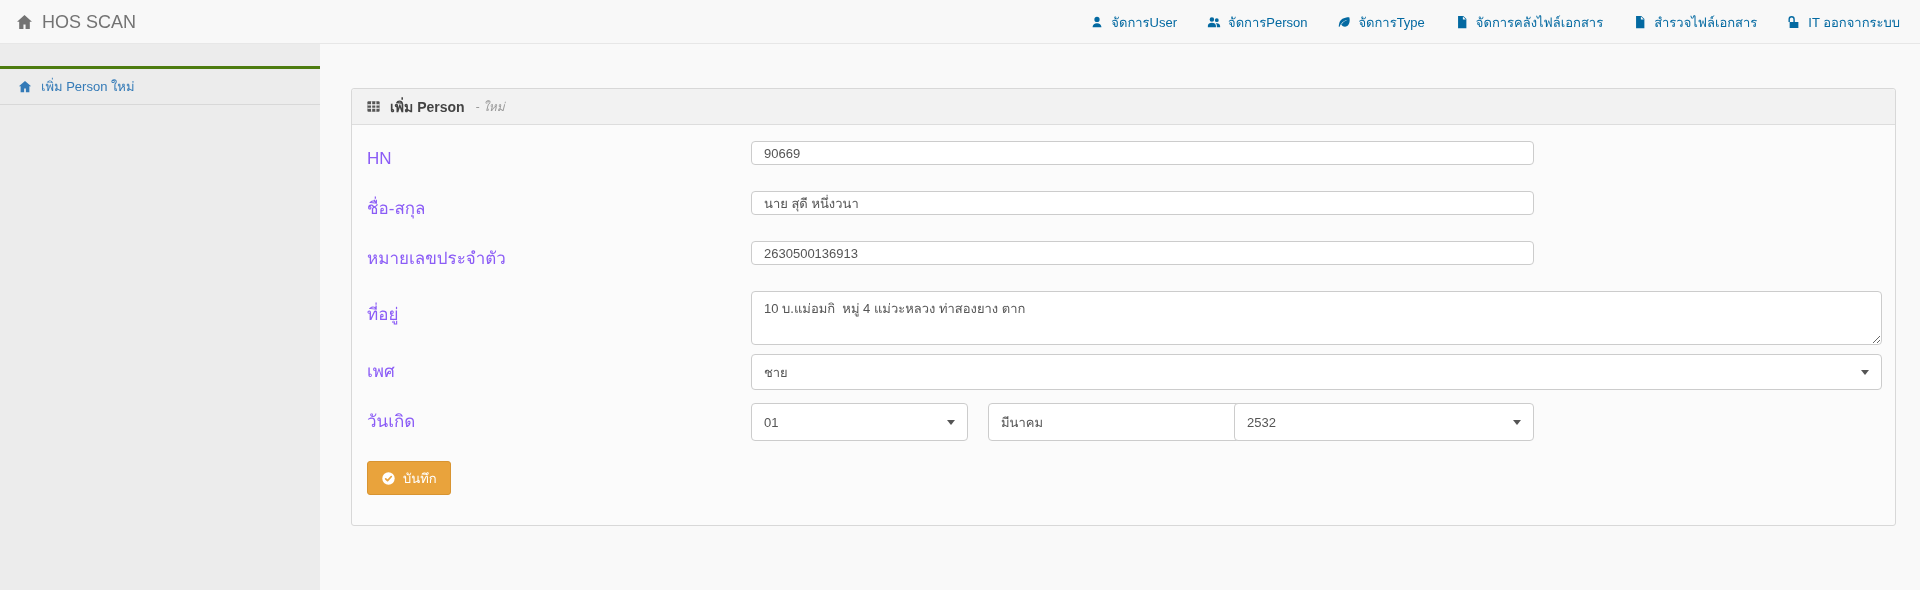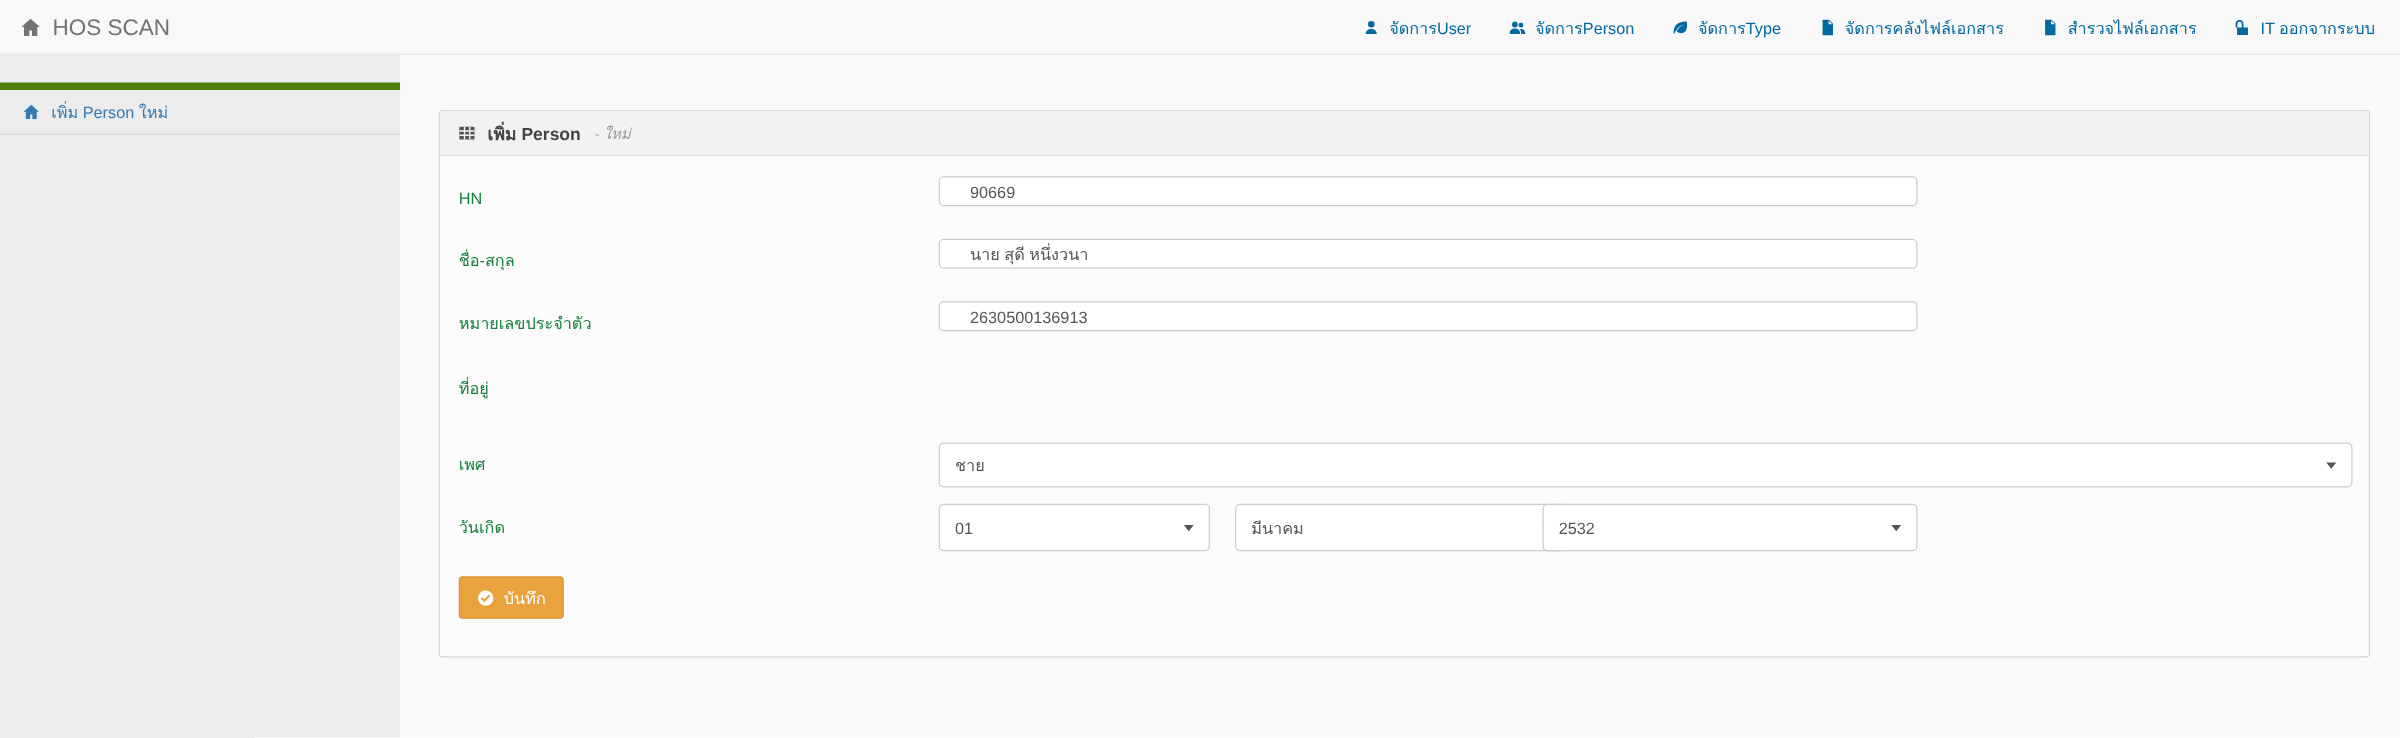--- a/index.html
+++ b/index.html
@@ -28,21 +28,21 @@
     display:flex; align-items:center; gap:7px;
     font-size:13px; color:#0369a1; cursor:pointer; text-decoration:none; white-space:nowrap;
   }
   .nav-item svg { width:14px; height:14px; flex:0 0 auto; }
 
   
   .sidebar {
     position:absolute; top:44px; left:0; width:320px; height:546px;
     background:#ececec;
   }
-  .side-list { margin-top:22px; border-top:6px solid #4d7c0f; }
+  .side-list { margin-top:22px; border-top:3px solid #4d7c0f; }
   .side-item {
     height:36px; border-bottom:1px solid #d8d8d8;
     display:flex; align-items:center; gap:9px; padding-left:18px;
     font-size:13px; color:#337ab7; cursor:pointer; text-decoration:none;
   }
   .side-item svg { width:14px; height:14px; }
 
   
   .main {
     position:absolute; top:44px; left:320px; width:1600px; height:546px;
@@ -55,31 +55,31 @@
   .panel-heading {
     height:36px; background:#f2f2f2; border-bottom:1px solid #ddd;
     border-radius:3px 3px 0 0;
     display:flex; align-items:center; gap:9px; padding:0 14px;text-align:center;
   }
   .panel-heading svg { width:15px; height:15px; color:#555; }
   .panel-title { font-size:14px; font-weight:bold; color:#444; }
   .panel-sub { font-size:12px; font-style:italic; color:#999; margin-left:2px; }
   .panel-body { position:relative; height:400px; }
 
-  .form-label { position:absolute; left:15px; font-size:13px; color:#15803d; }
+  .form-label { position:absolute; left:15px; font-size:17px; color:#8b5cf6; }
   .lh36 { height:36px; line-height:36px; }
   .lh38 { height:38px; line-height:38px; }
 
   .ctl {
     position:absolute; left:399px; background:#fff;
     border:1px solid #ccc; border-radius:4px;
     font-size:13px; color:#555;
     font-family:"Liberation Sans","DejaVu Sans",sans-serif;
   }
-  input.ctl { height:24px; width:783px; padding:0 24px; outline:none; }
+  input.ctl { height:24px; width:783px; padding:0 12px; outline:none; }
   textarea.ctl { height:54px; width:1131px; padding:8px 12px; resize:vertical; outline:none; line-height:17px; }
   .select {
     display:flex; align-items:center; justify-content:space-between;
     padding:0 12px; cursor:pointer;
   }
   .caret {
     width:0; height:0;
     border-left:4px solid transparent; border-right:4px solid transparent;
     border-top:5px solid #555;
   }
@@ -173,20 +173,21 @@
       <span class="form-label lh36" style="top:66px">ชื่อ-สกุล</span>
       <span class="form-label lh36" style="top:116px">หมายเลขประจำตัว</span>
       <span class="form-label" style="top:175px">ที่อยู่</span>
       <span class="form-label lh36" style="top:229px">เพศ</span>
       <span class="form-label lh38" style="top:278px">วันเกิด</span>
 
       <input class="ctl" style="top: 16px;" value="90669">
       <input class="ctl" style="top: 66px;" value="นาย สุดี หนึ่งวนา">
       <input class="ctl" style="top: 116px;" value="2630500136913">
 
+      <textarea class="ctl" style="top: 166px;">10 บ.แม่อมกิ  หมู่ 4 แม่วะหลวง ท่าสองยาง ตาก</textarea>
 
       <div class="ctl select" style="top:229px; width:1131px; height:36px">
         <span>ชาย</span>
         <span class="caret"></span>
       </div>
 
       <div class="ctl select" style="top:278px; left:399px; width:217px; height:38px">
         <span>01</span>
         <span class="caret"></span>
       </div>

